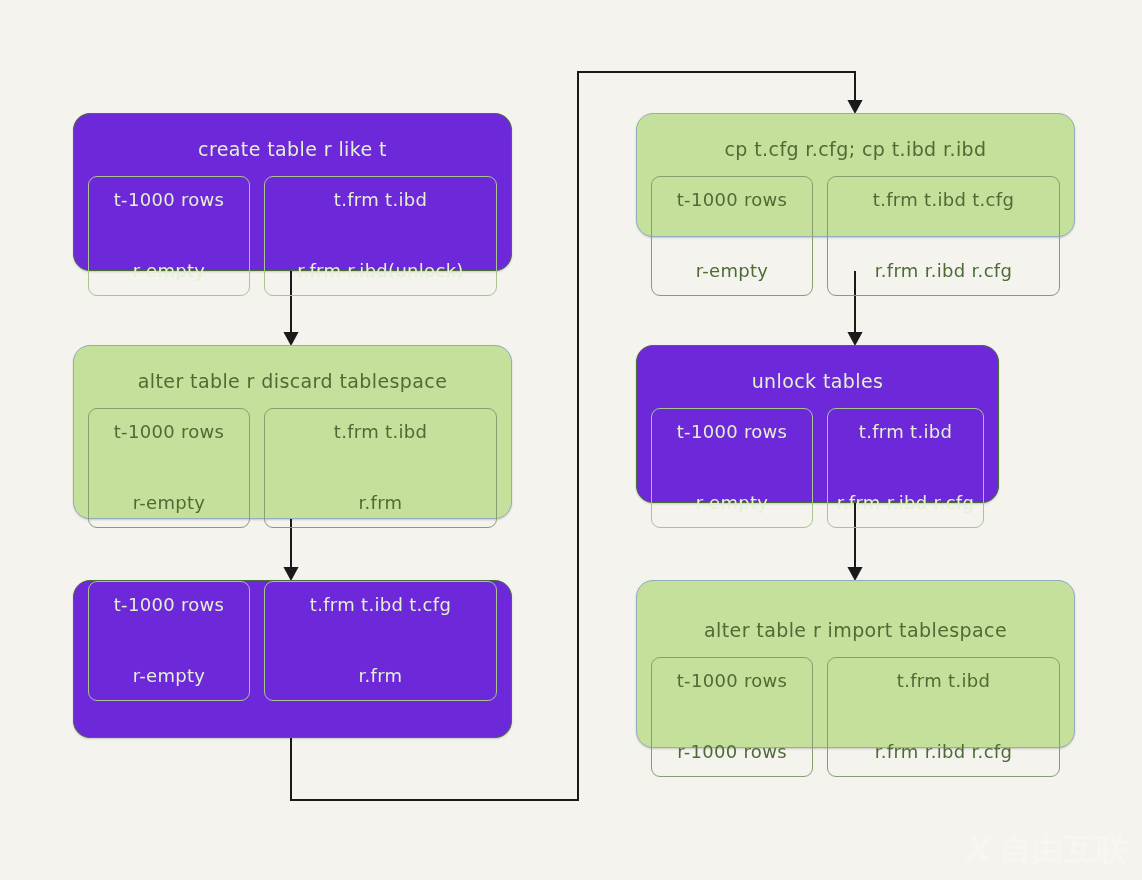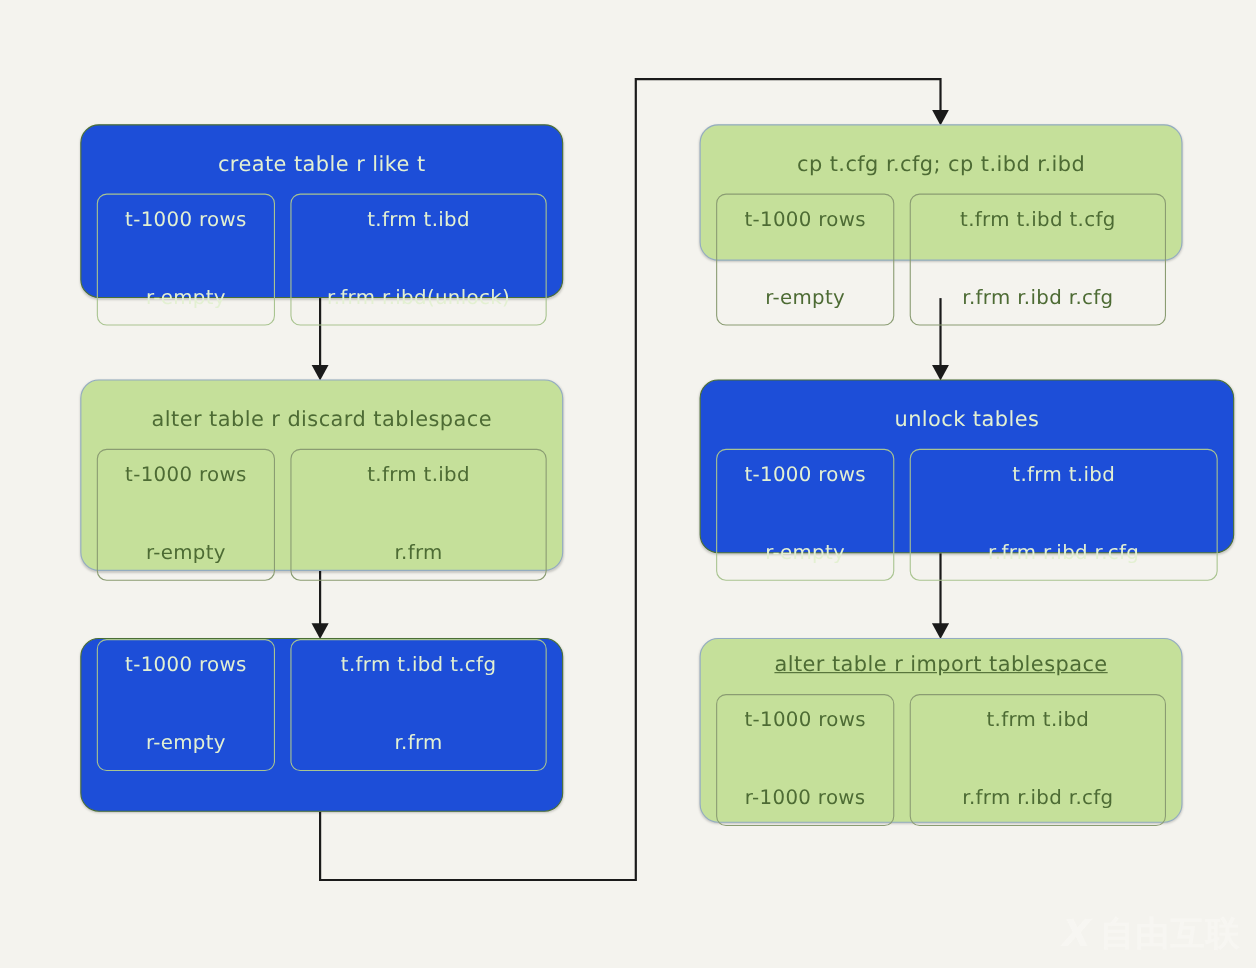--- a/index.html
+++ b/index.html
@@ -40,21 +40,21 @@
     z-index: 2;
     box-sizing: border-box;
     border-radius: 17px;
     padding: 0;
     display: flex;
     flex-direction: column;
     align-items: center;
     box-shadow: 0 1px 2px rgba(0,0,0,0.18);
   }
   .node.dark {
-    background: #1d4ed8;
+    background: #6d28d9;
     border: 1px solid #4a6f36;
   }
   .node.light {
     background: #c5e09a;
     border: 1px solid #93acc0;
   }
 
   .node-title {
     font-size: 19px;
     line-height: 22px;
@@ -102,24 +102,24 @@
   }
 
   .cell-rows  { flex: 0 0 162px; }
   .cell-files { flex: 1 1 auto; }
 
   
   #node-create        { left: 73px;  top: 113px; width: 439px; height: 158px; }
   #node-discard       { left: 73px;  top: 345px; width: 439px; height: 174px; }
   #node-flush         { left: 73px;  top: 580px; width: 439px; height: 158px; }
   #node-cp            { left: 636px; top: 113px; width: 439px; height: 124px; }
-  #node-unlock        { left: 636px; top: 345px; width: 486px; height: 158px; }
+  #node-unlock        { left: 636px; top: 345px; width: 363px; height: 158px; }
   #node-import        { left: 636px; top: 580px; width: 439px; height: 168px; }
 
-  #node-import .node-title { margin-top: 12px; text-decoration: underline; }
+  #node-import .node-title { margin-top: 38px; }
   #node-import .cells { padding-bottom: 20px; }
 
   
   #watermark {
     position: absolute;
     right: 14px;
     bottom: 14px;
     z-index: 3;
     display: flex;
     flex-direction: row;

